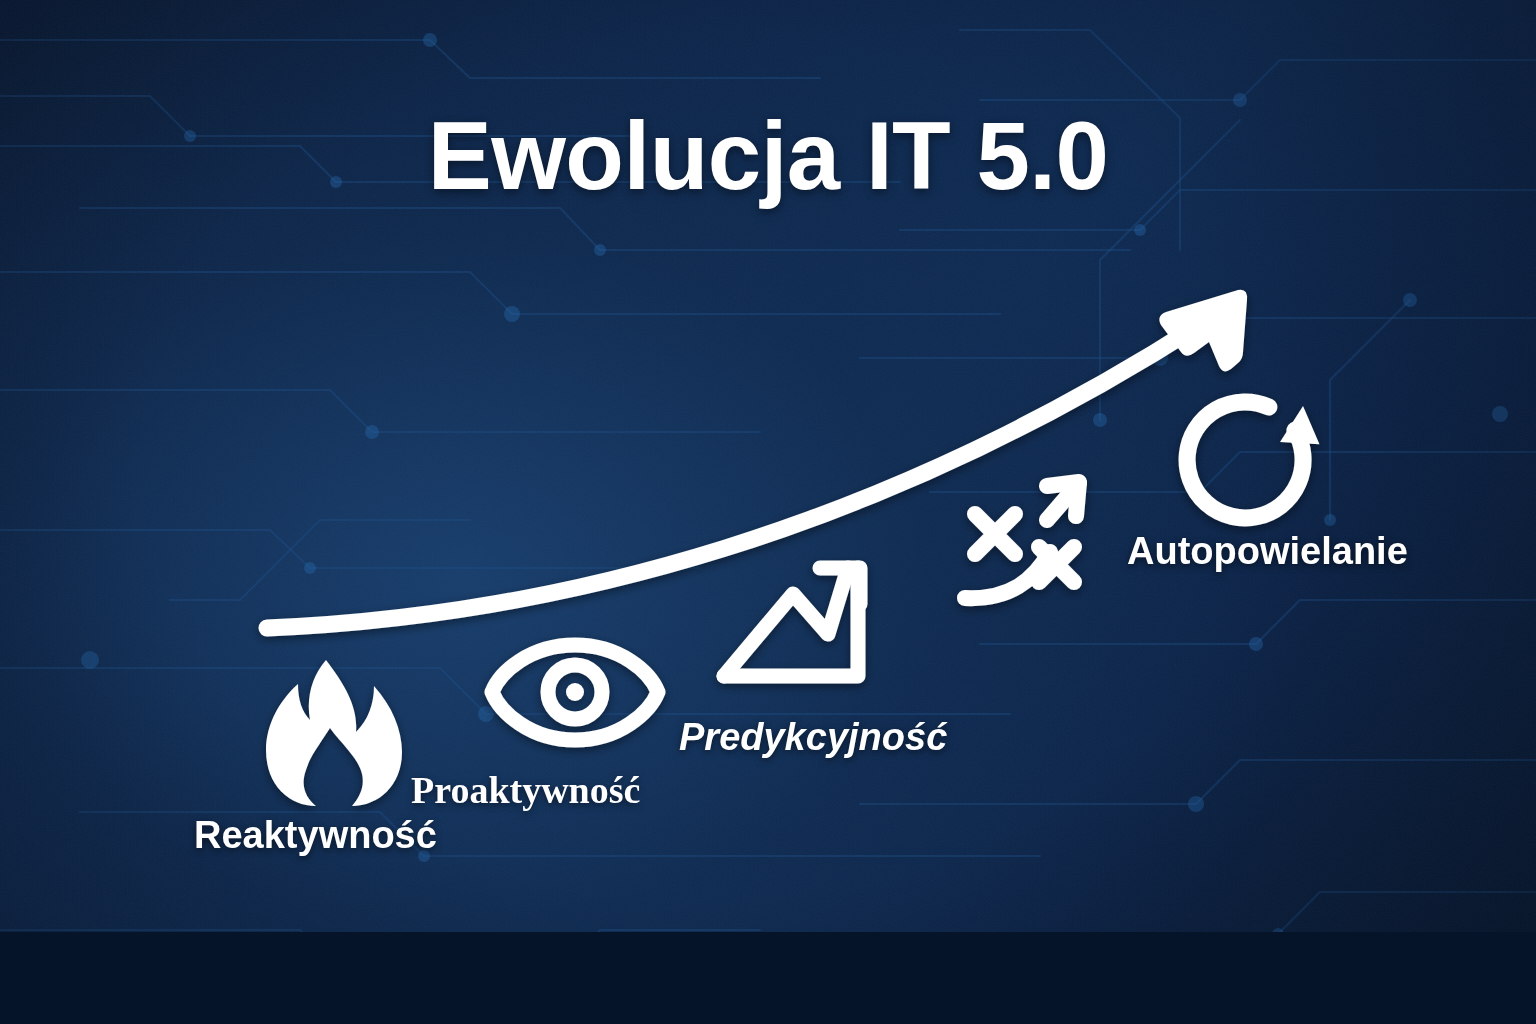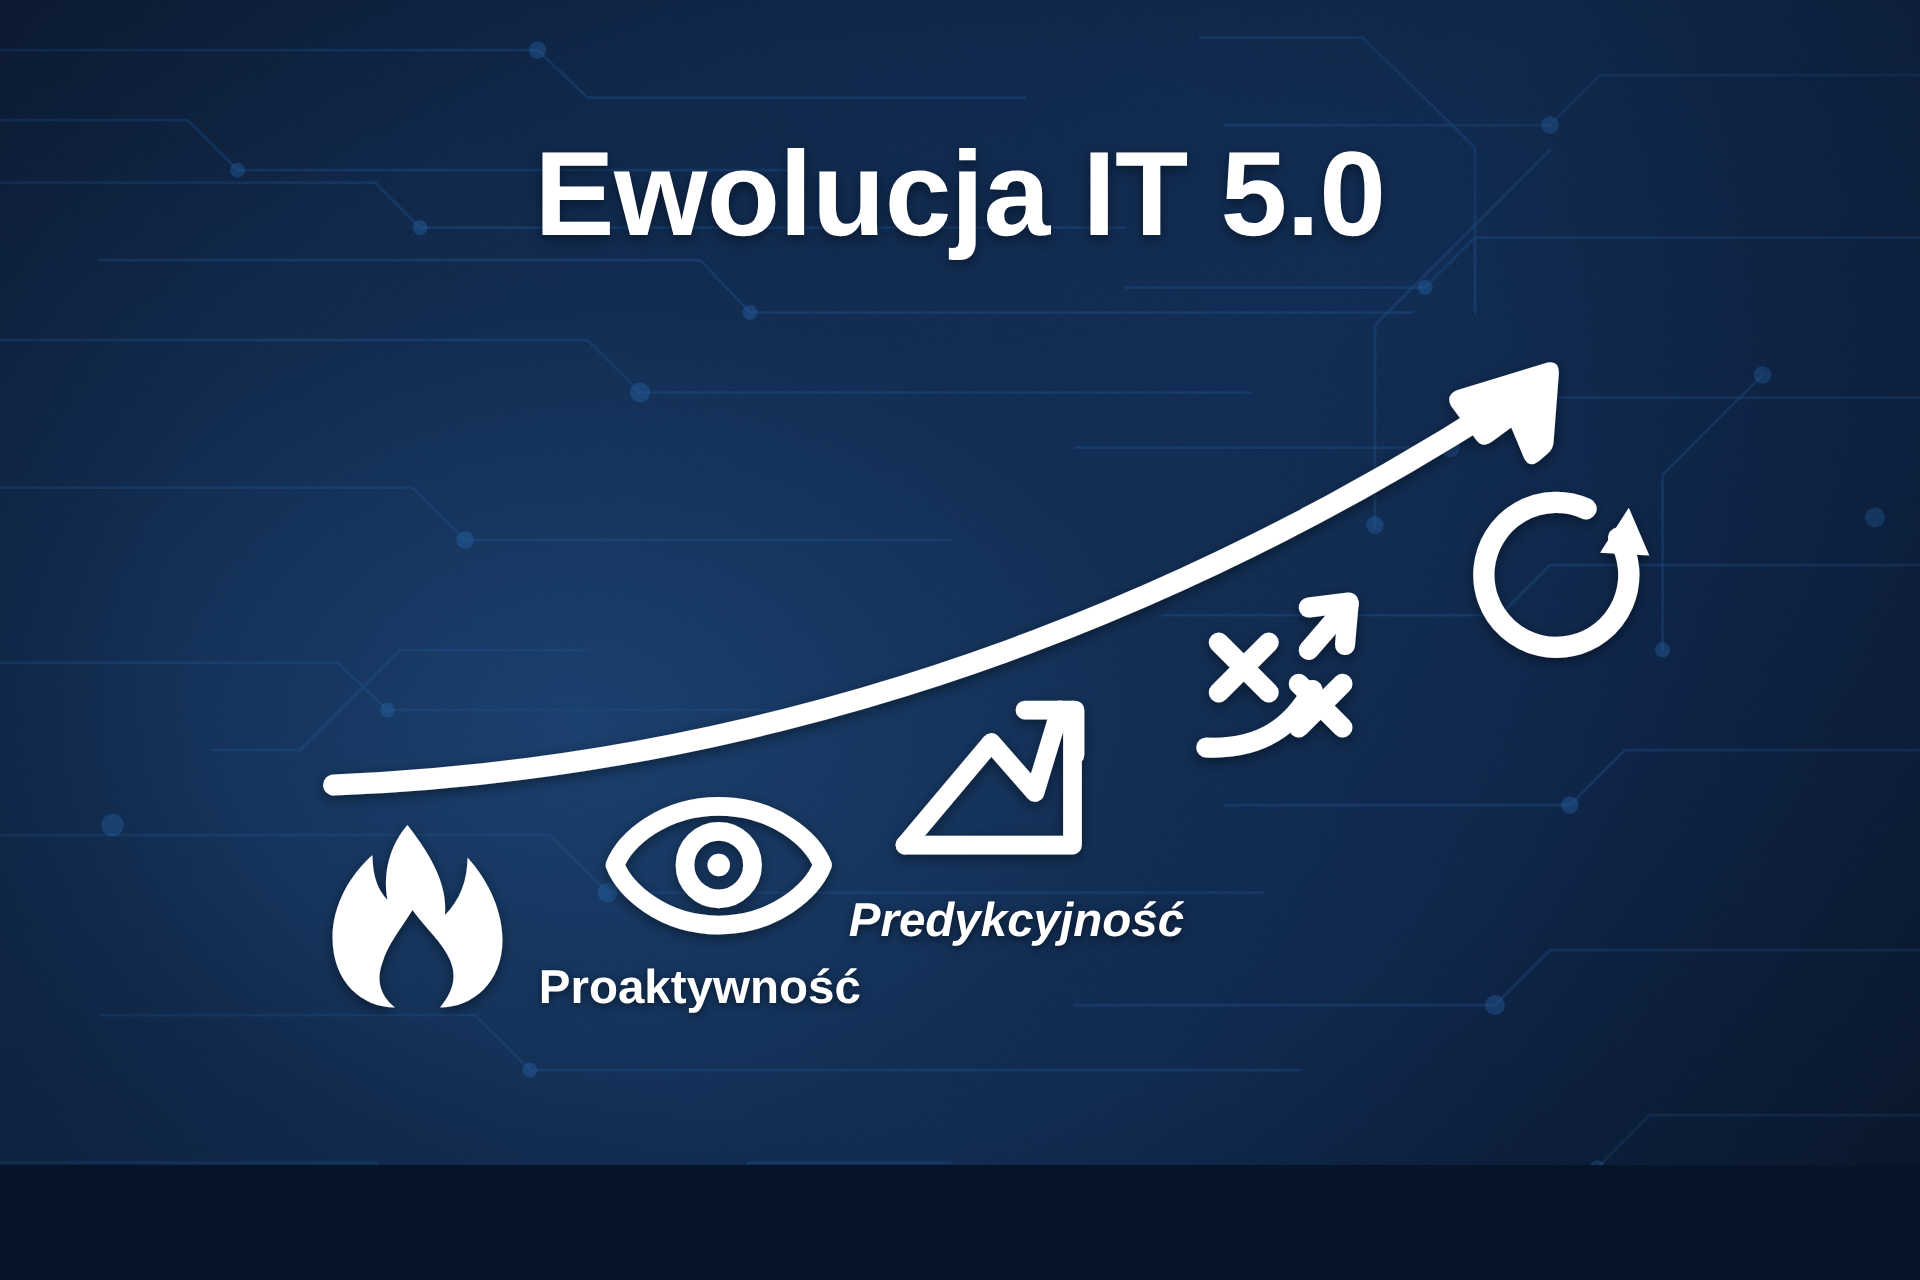--- a/index.html
+++ b/index.html
@@ -48,21 +48,21 @@
   .label {
     position: absolute;
     color: #ffffff;
     font-size: 38px;
     font-weight: bold;
     white-space: nowrap;
     line-height: 1;
     text-shadow: 0 2px 7px rgba(0,0,0,0.55);
   }
   .lbl-0 { left: 194px;  top: 816px; }
-  .lbl-1 { left: 431px;  top: 771px; }
+  .lbl-1 { left: 411px;  top: 771px; font-family: Liberation Serif, serif; }
   .lbl-2 { left: 679px;  top: 718px; font-style: italic; }
   .lbl-3 { left: 891px;  top: 633px; }
   .lbl-4 { left: 1127px; top: 532px; }
 </style>
 </head>
 <body>
 
 <div id="stage">
 
   <svg class="circuit" viewBox="0 0 1536 1024" preserveAspectRatio="none" aria-hidden="true">
@@ -178,16 +178,18 @@
       <path d="M975 514 L1015 554 M1015 514 L975 554" fill="none" stroke="#ffffff" stroke-width="16" stroke-linecap="round"></path>
       <path d="M1039 547 L1074 582 M1074 547 L1039 582" fill="none" stroke="#ffffff" stroke-width="16" stroke-linecap="round"></path>
     </g>
 
     <g filter="url(#softdrop)">
       <path d="M1290 418 A 58 58 0 1 0 1298 452" fill="none" stroke="#ffffff" stroke-width="17" stroke-linecap="round" transform="rotate(-35 1262 446)"></path>
       <path d="M1298 406 L1322 440 L1283 446 Z" fill="#ffffff" transform="rotate(12 1300 430)"></path>
     </g>
   </svg>
 
+  <div class="label lbl-0">Reaktywność</div>
   <div class="label lbl-1">Proaktywność</div>
   <div class="label lbl-2">Predykcyjność</div>
+  <div class="label lbl-4">Autopowielanie</div>
 
 </div>
 
 </body></html>

